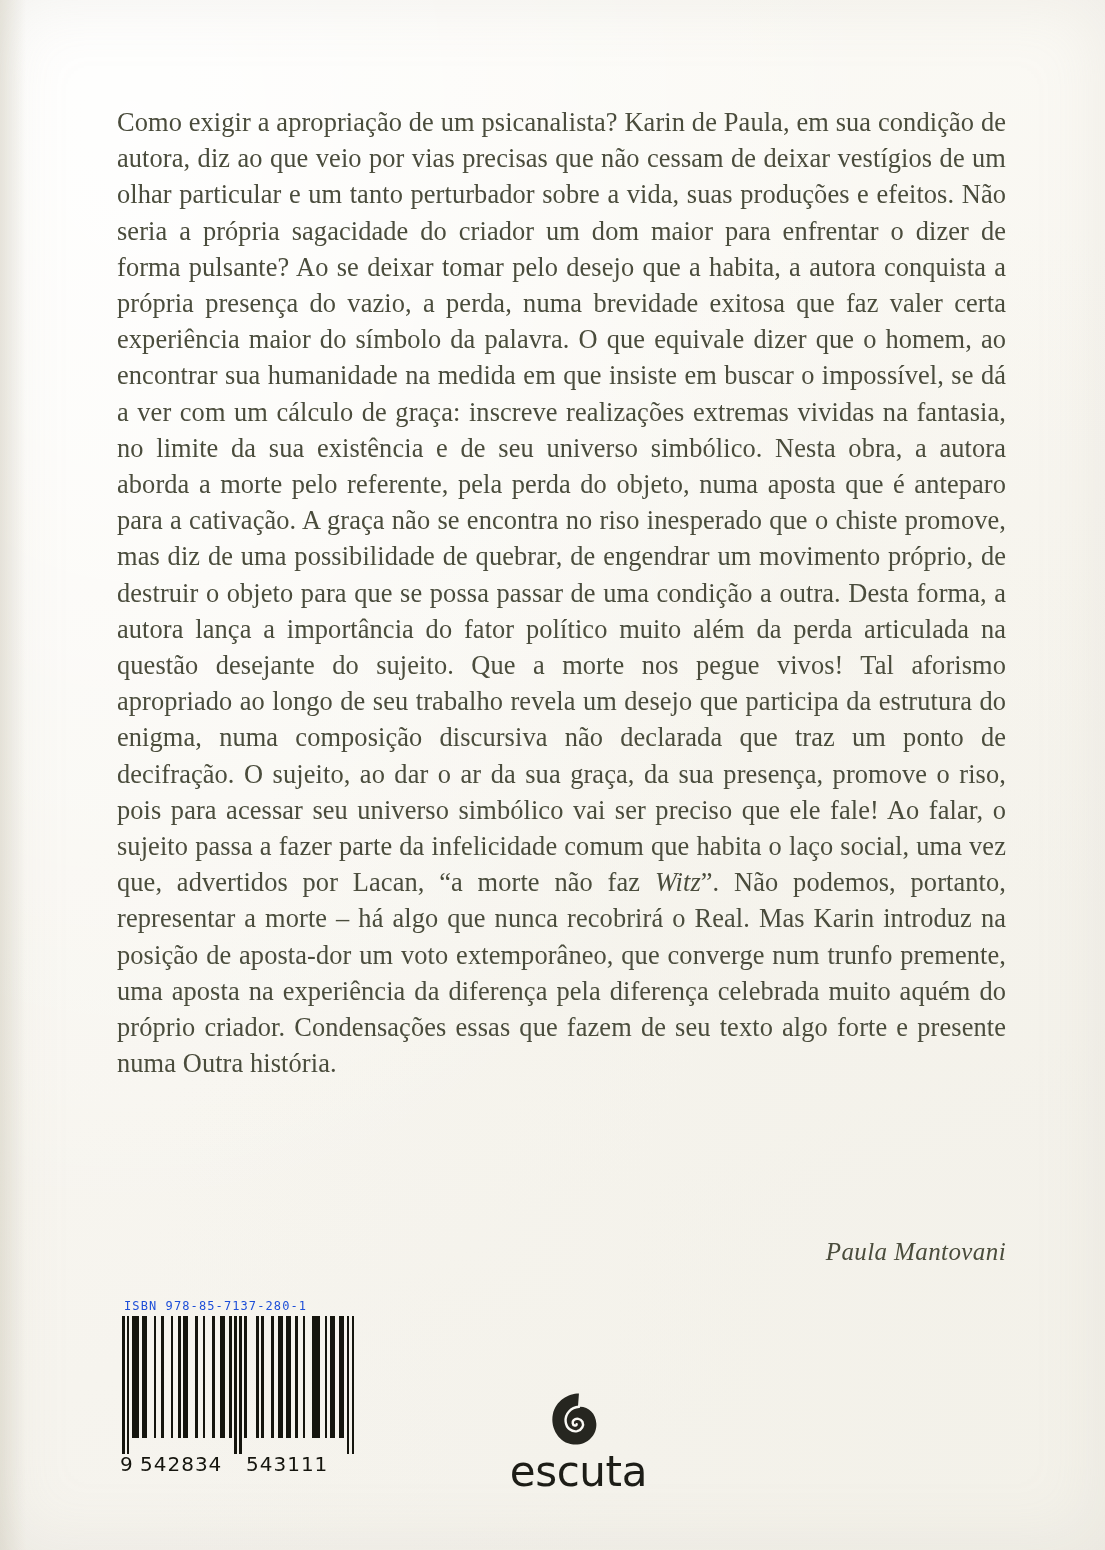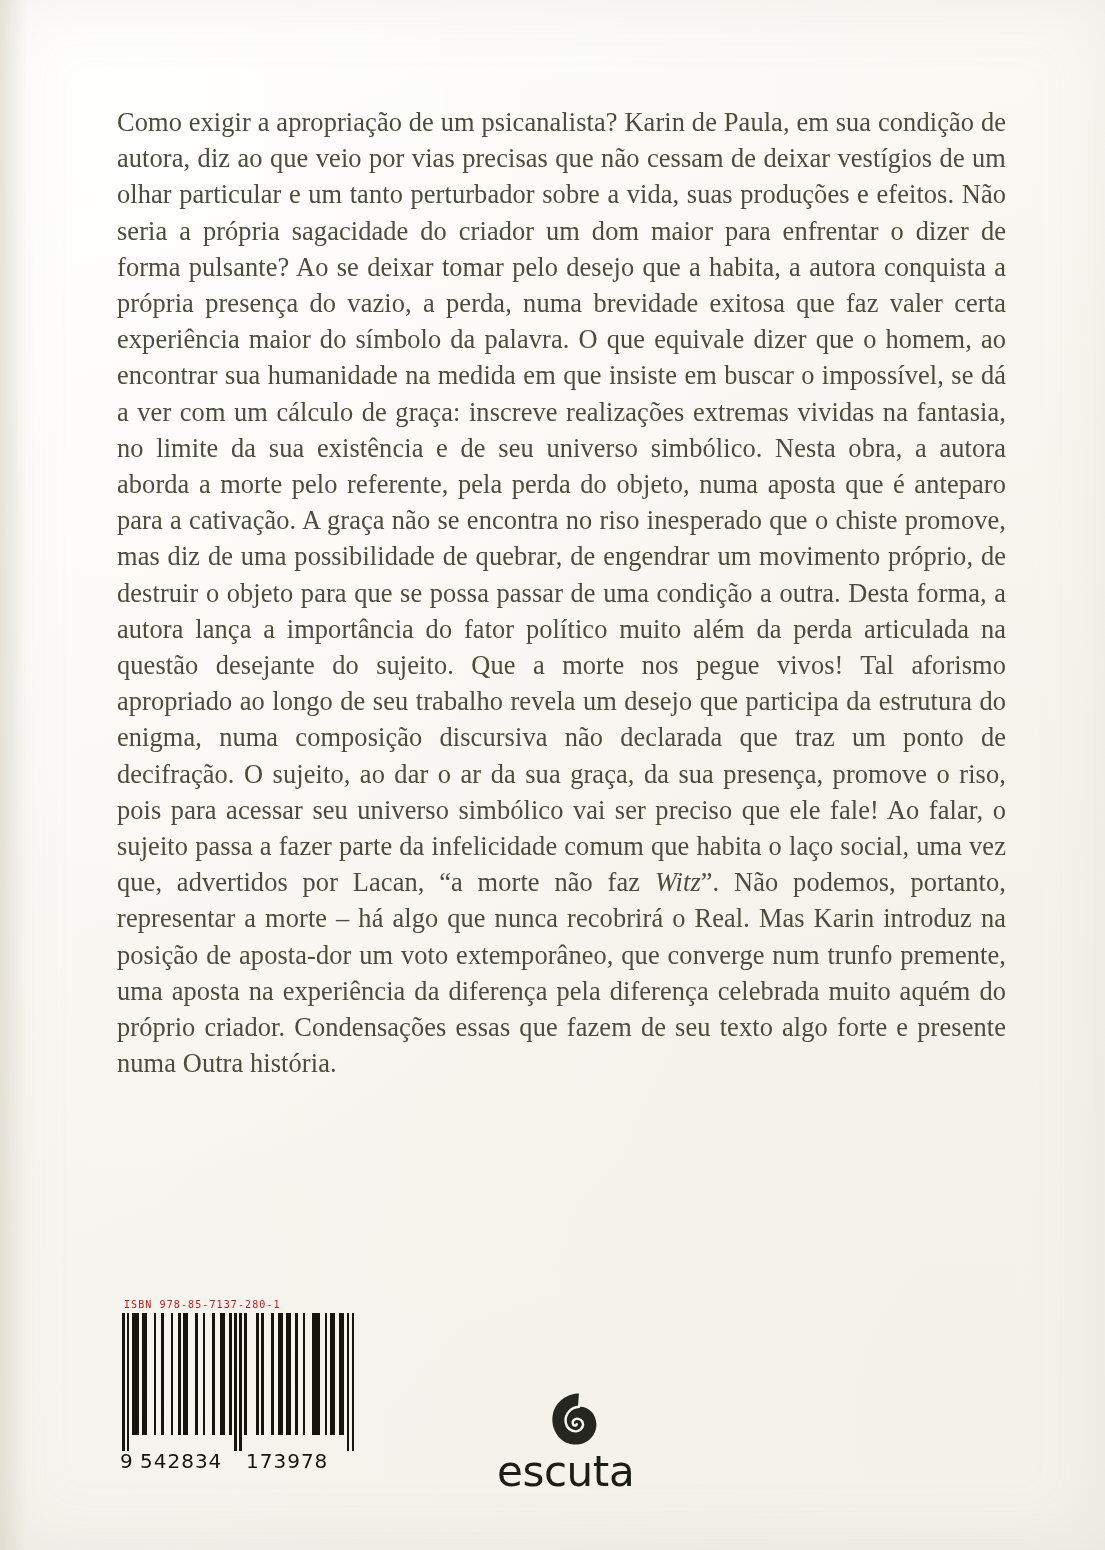--- a/index.html
+++ b/index.html
@@ -80,23 +80,23 @@
 
   
   .barcode-block {
     position: absolute;
     left: 122px;
     top: 1299px;
     width: 232px;
   }
   .isbn-text {
     font-family: "DejaVu Sans Mono", "Liberation Mono", monospace;
-    font-size: 10px;
+    font-size: 12px;
     letter-spacing: 1.1px;
-    color: #b91c1c;
+    color: #1d4ed8;
     white-space: nowrap;
     margin-left: 2px;
     margin-bottom: 3px;
   }
   .barcode-bars {
     position: relative;
     height: 138px;
     width: 232px;
   }
   .barcode-bars span {
@@ -132,21 +132,21 @@
     left: 124px;
     top: -2px;
   }
 
   
   .publisher {
     position: absolute;
     left: 497px;
     top: 1390px;
     width: 150px;
-    text-align: left;
+    text-align: right;
   }
   .publisher-mark {
     width: 58px;
     height: 58px;
     margin: 0 auto 3px auto;
     display: block;
   }
   .publisher-name {
     font-family: "DejaVu Sans", "Liberation Sans", sans-serif;
     font-size: 42px;
@@ -160,20 +160,21 @@
 
 <div class="paper-texture"></div>
 <div class="left-spine"></div>
 
 <div class="page">
 
   <div class="blurb">
     <p><span>Como exigir a apropriação de um psicanalista? Karin de Paula, em sua condição de autora, diz ao que veio por vias precisas que não cessam de deixar vestígios de um olhar particular e um tanto perturbador sobre a vida, suas produções e efeitos. Não seria a própria sagacidade do criador um dom maior para enfrentar o dizer de forma pulsante? Ao se deixar tomar pelo desejo que a habita, a autora conquista a própria presença do vazio, a perda, numa brevidade exitosa que faz valer certa experiência maior do símbolo da palavra. O que equivale dizer que o homem, ao encontrar sua humanidade na medida em que insiste em buscar o impossível, se dá a ver com um cálculo de graça: inscreve realizações extremas vividas na fantasia, no limite da sua existência e de seu universo simbólico. Nesta obra, a autora aborda a morte pelo referente, pela perda do objeto, numa aposta que é anteparo para a cativação. A graça não se encontra no riso inesperado que o chiste promove, mas diz de uma possibilidade de quebrar, de engendrar um movimento próprio, de destruir o objeto para que se possa passar de uma condição a outra. Desta forma, a autora lança a importância do fator político muito além da perda articulada na questão desejante do sujeito. Que a morte nos pegue vivos! Tal aforismo apropriado ao longo de seu trabalho revela um desejo que participa da estrutura do enigma, numa composição discursiva não declarada que traz um ponto de decifração. O sujeito, ao dar o ar da sua graça, da sua presença, promove o riso, pois para acessar seu universo simbólico vai ser preciso que ele fale! Ao falar, o sujeito passa a fazer parte da infelicidade comum que habita o laço social, uma vez que, advertidos por Lacan, “a morte não faz </span><i>Witz</i><span>”. Não podemos, portanto, representar a morte – há algo que nunca recobrirá o Real. Mas Karin introduz na posição de aposta-dor um voto extemporâneo, que converge num trunfo premente, uma aposta na experiência da diferença pela diferença celebrada muito aquém do próprio criador. Condensações essas que fazem de seu texto algo forte e presente numa Outra história.</span></p>
   </div>
 
+  <div class="signature">Paula Mantovani</div>
 
   <div class="barcode-block">
     <div class="isbn-text">ISBN 978-85-7137-280-1</div>
     <div class="barcode-bars" id="bars">
         <span class="guard" style="left:0.00px;width:2.59px"></span>
         <span class="guard" style="left:4.88px;width:2.59px"></span>
         <span class="" style="left:9.77px;width:2.59px"></span>
         <span class="" style="left:12.21px;width:2.59px"></span>
         <span class="" style="left:14.65px;width:2.59px"></span>
         <span class="" style="left:19.54px;width:2.59px"></span>
@@ -209,21 +210,21 @@
         <span class="" style="left:207.58px;width:2.59px"></span>
         <span class="" style="left:210.02px;width:2.59px"></span>
         <span class="" style="left:217.35px;width:2.59px"></span>
         <span class="" style="left:219.79px;width:2.59px"></span>
         <span class="guard" style="left:224.67px;width:2.59px"></span>
         <span class="guard" style="left:229.56px;width:2.59px"></span>
       </div>
     <div class="barcode-digits">
       <span class="d-left">9</span>
       <span class="d-mid">542834</span>
-      <span class="d-right">173978</span>
+      <span class="d-right">543111</span>
     </div>
   </div>
 
   <div class="publisher">
     <svg class="publisher-mark" viewBox="0 0 100 100">
       <path d="M62 6 C44 6 22 18 17 42 C12 66 28 92 52 94 C76 96 93 78 92 58 C91 40 78 28 62 29 C48 30 38 41 39 54 C40 66 50 73 59 71 C67 69 71 61 68 55 C65 49 57 48 53 52 C50 55 51 60 54 61 C56 62 58 61 58 59" fill="#262620" stroke="none"></path>
       <path d="M62 29 C48 30 38 41 39 54 C40 66 50 73 59 71 C67 69 71 61 68 55 C65 49 57 48 53 52 C50 55 51 60 54 61 C56 62 58 61 58 59" fill="none" stroke="#faf9f5" stroke-width="4.2" stroke-linecap="round"></path>
       <path d="M62 6 C74 6 86 12 92 24" fill="none" stroke="#faf9f5" stroke-width="0"></path>
     </svg>
     <div class="publisher-name">escuta</div>

